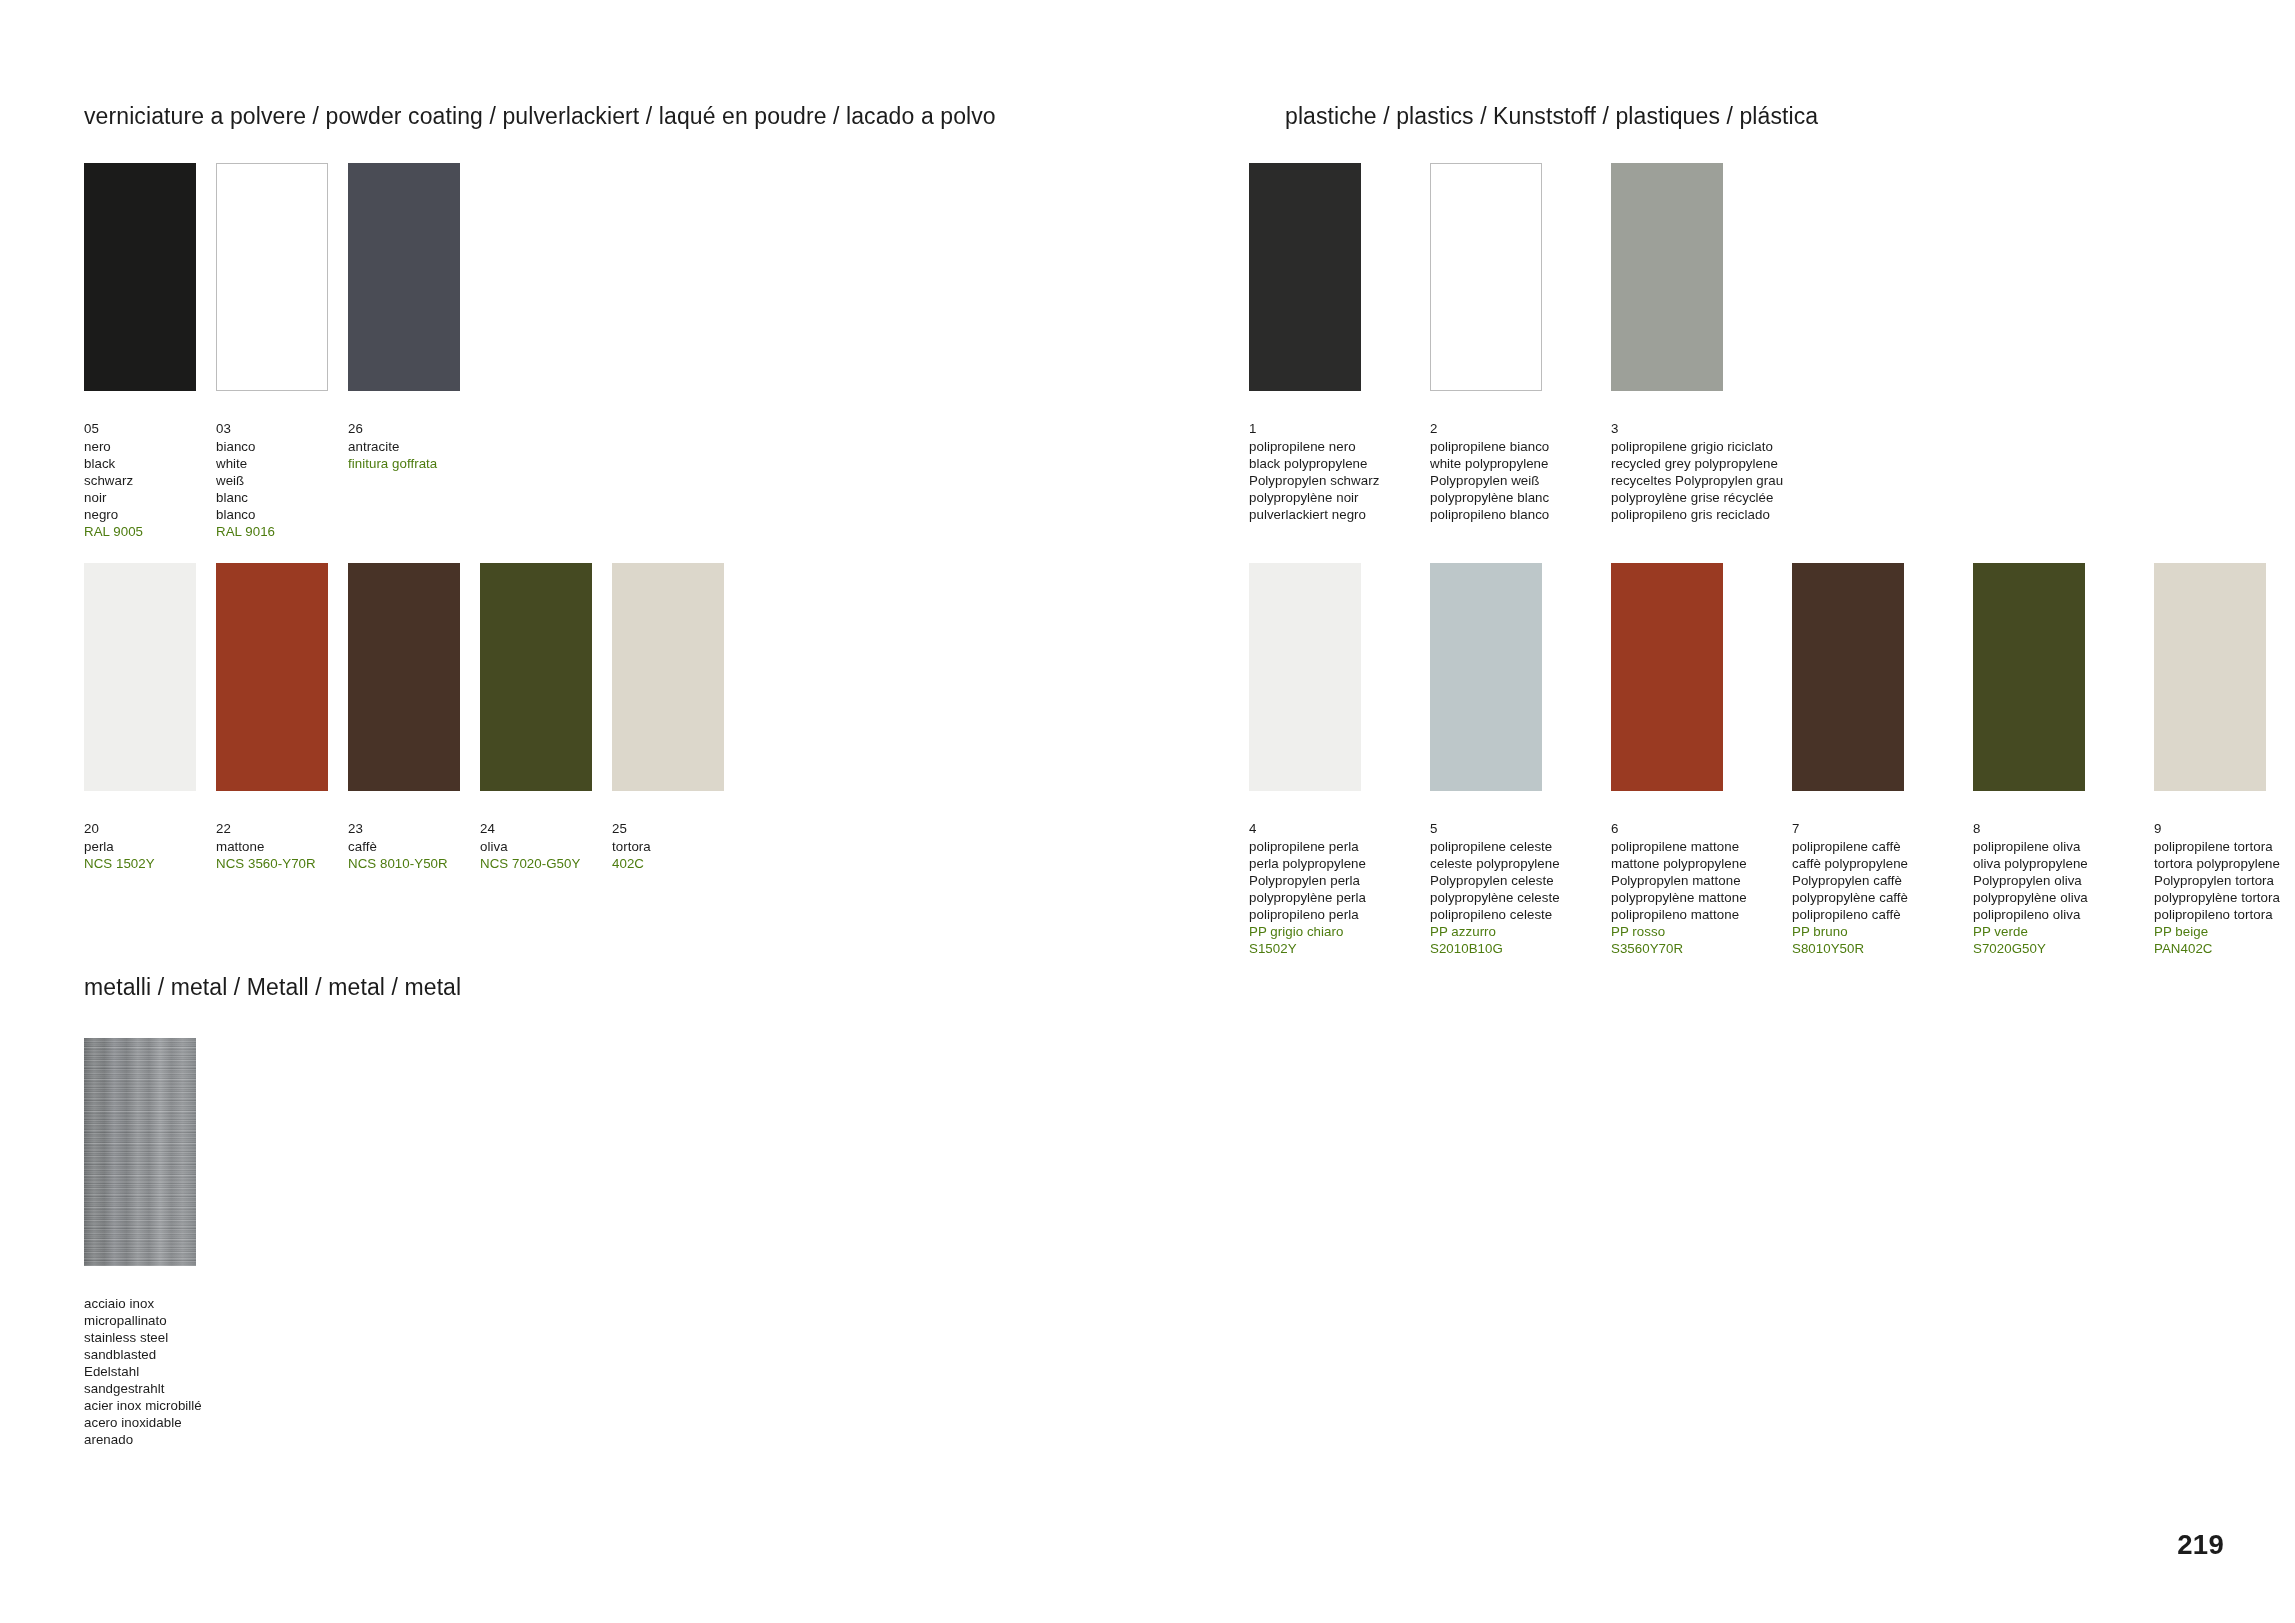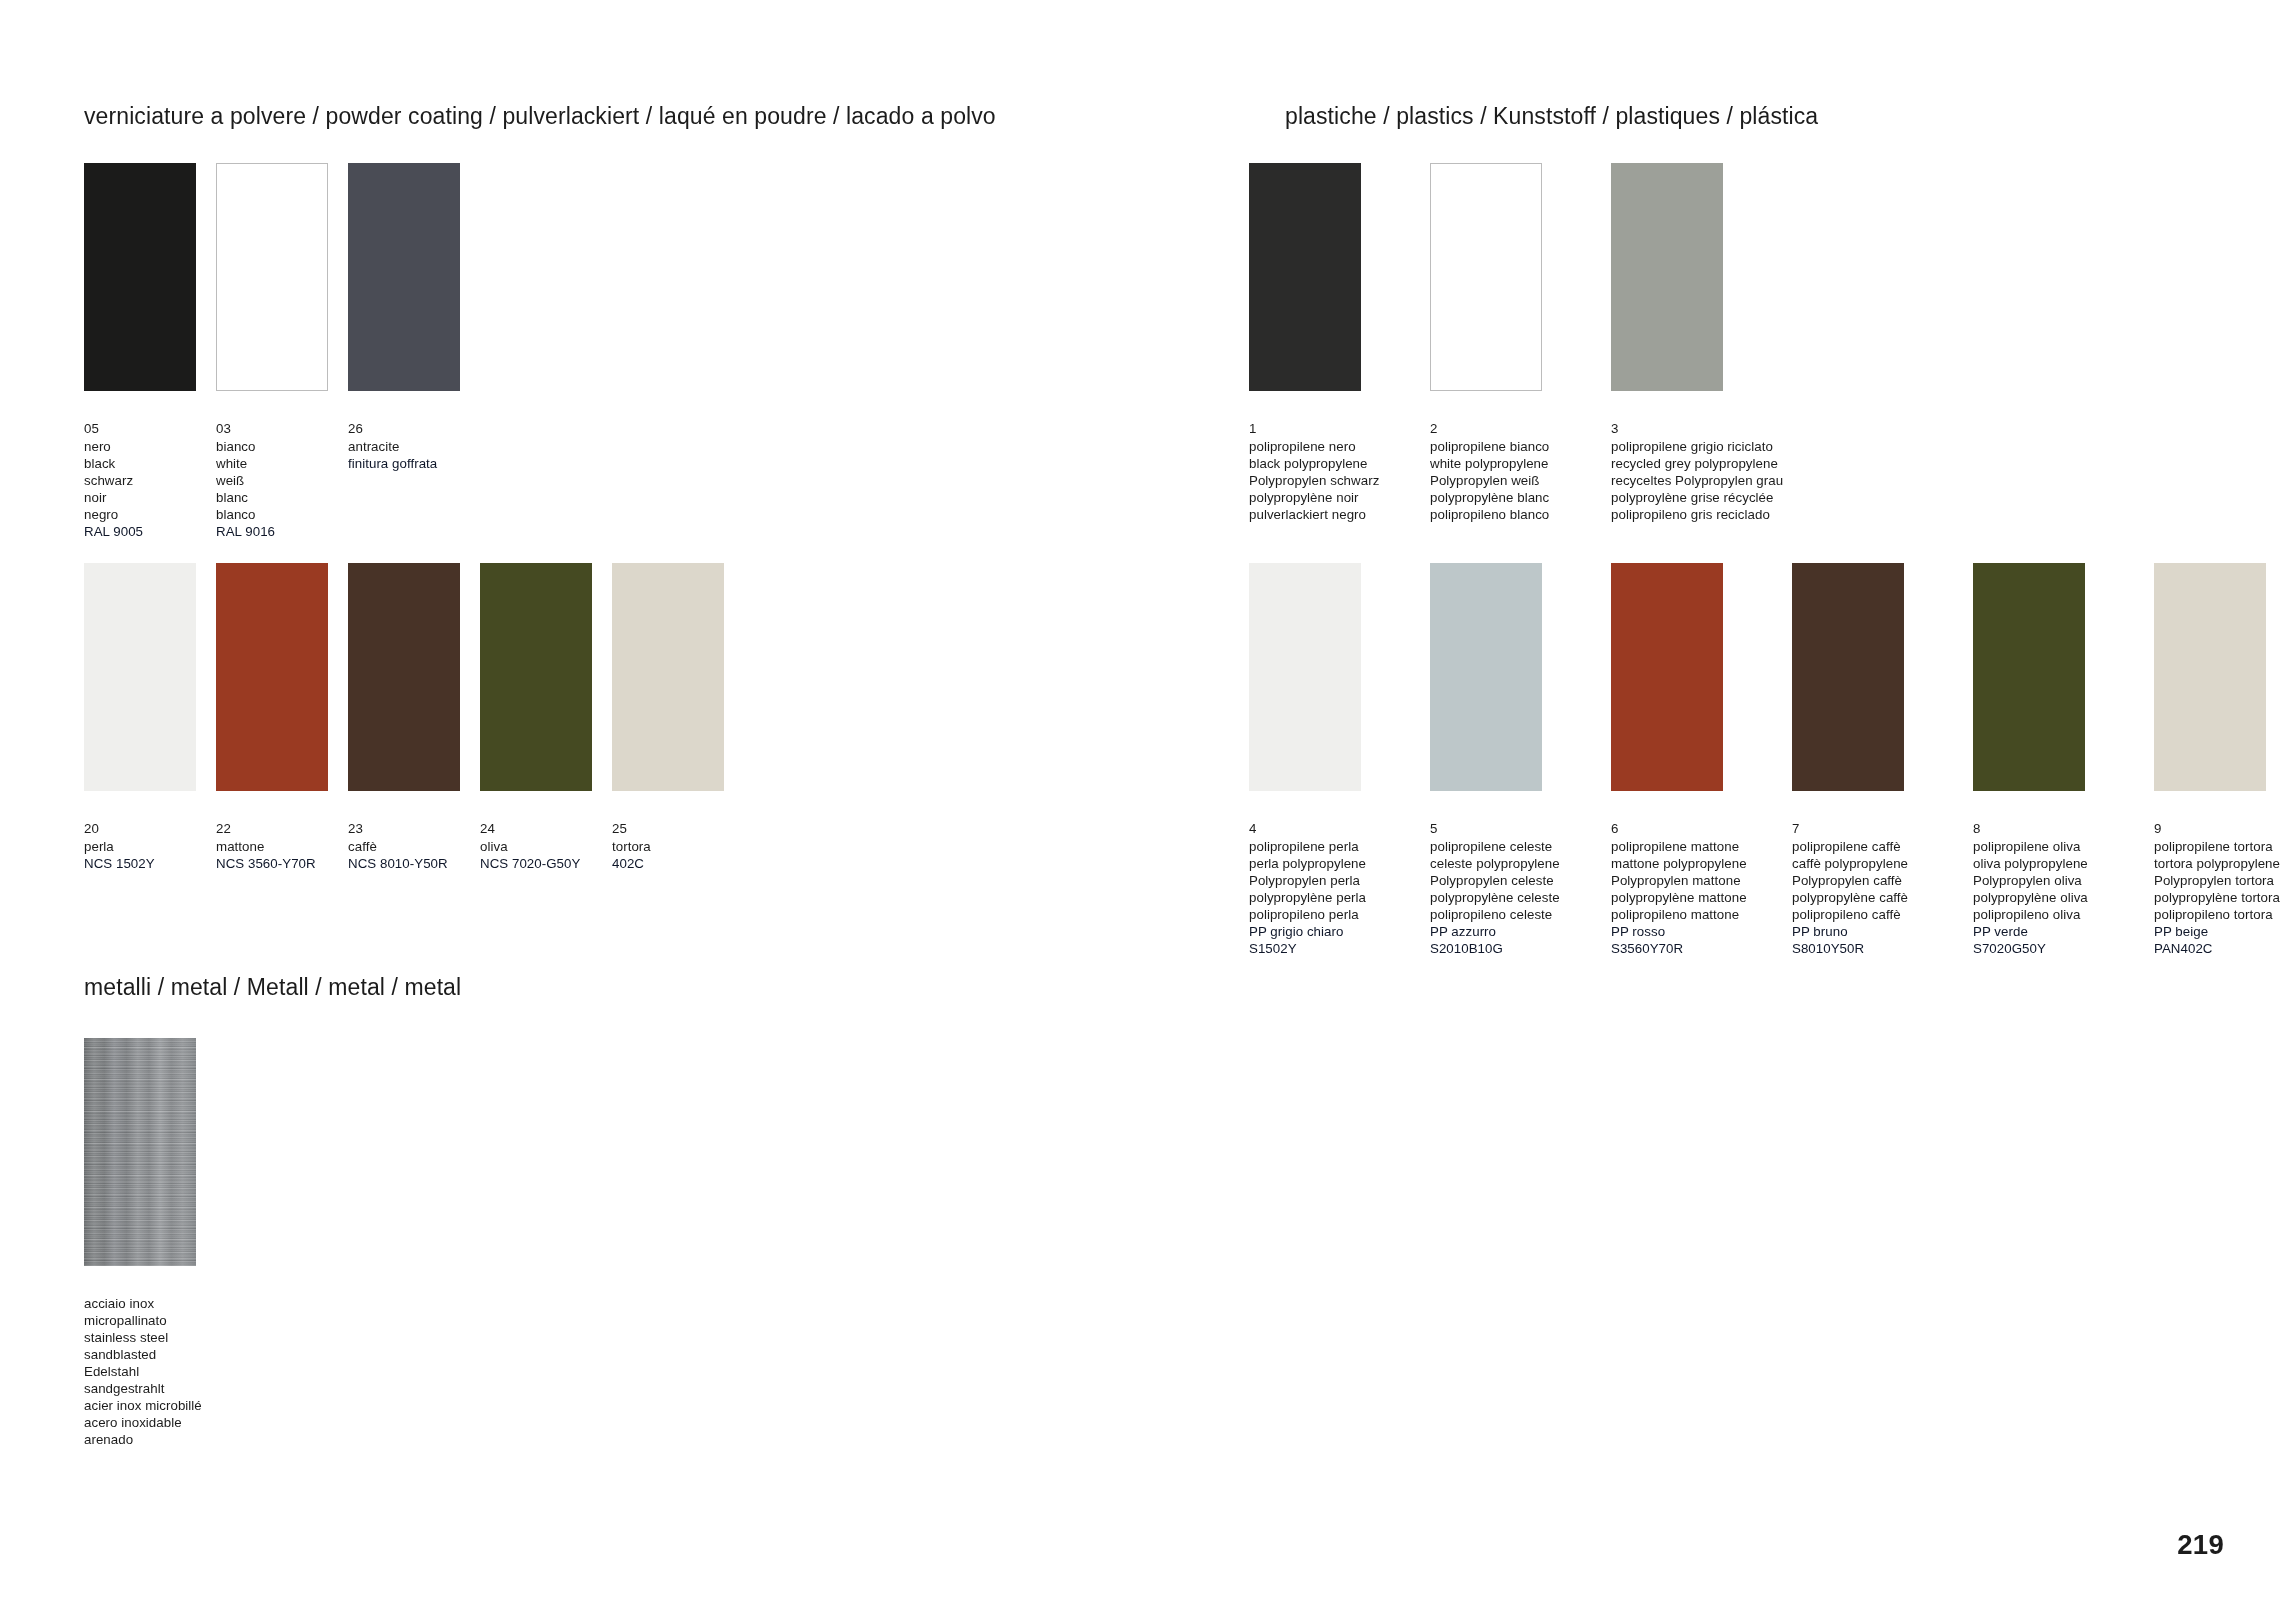--- a/index.html
+++ b/index.html
@@ -85,21 +85,21 @@
   .label-block .code {
     display: block;
     margin-bottom: 0.9px;
   }
   .label-block .name {
     display: block;
     white-space: nowrap;
   }
   .label-block .ref {
     display: block;
-    color: #0f172a;
+    color: #4d7c0f;
     white-space: nowrap;
   }
 
   
   .plastics .label-block {
     width: 161px;
   }
 
   
   .page-number {

